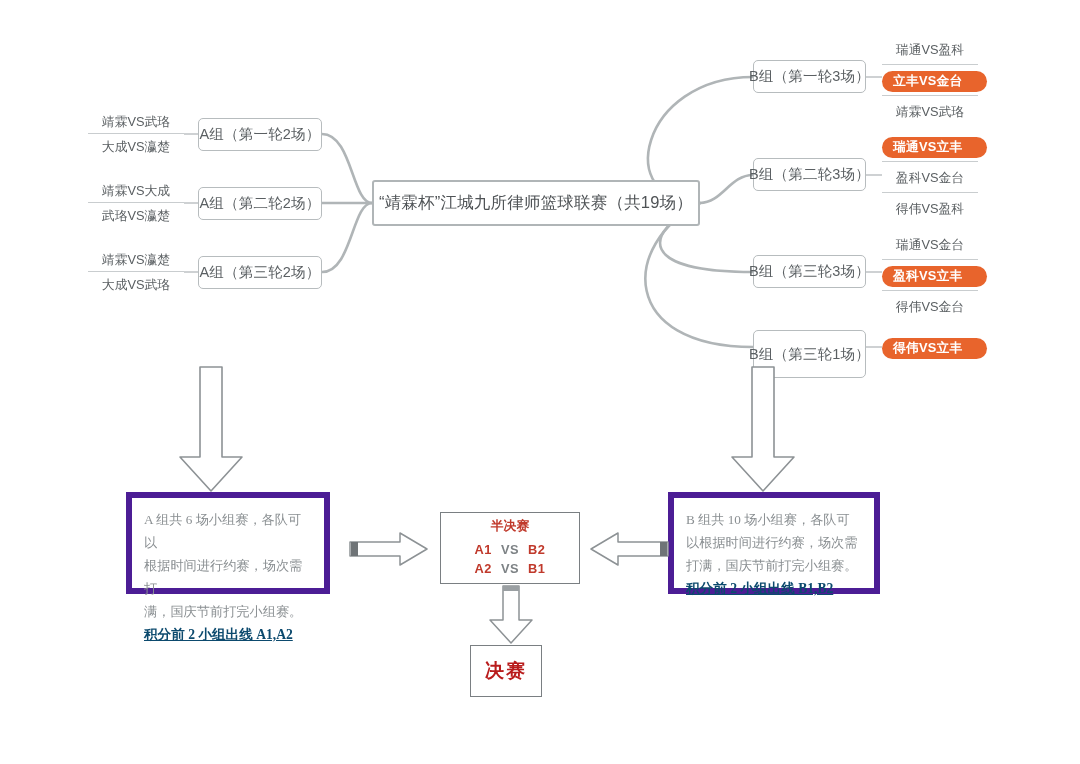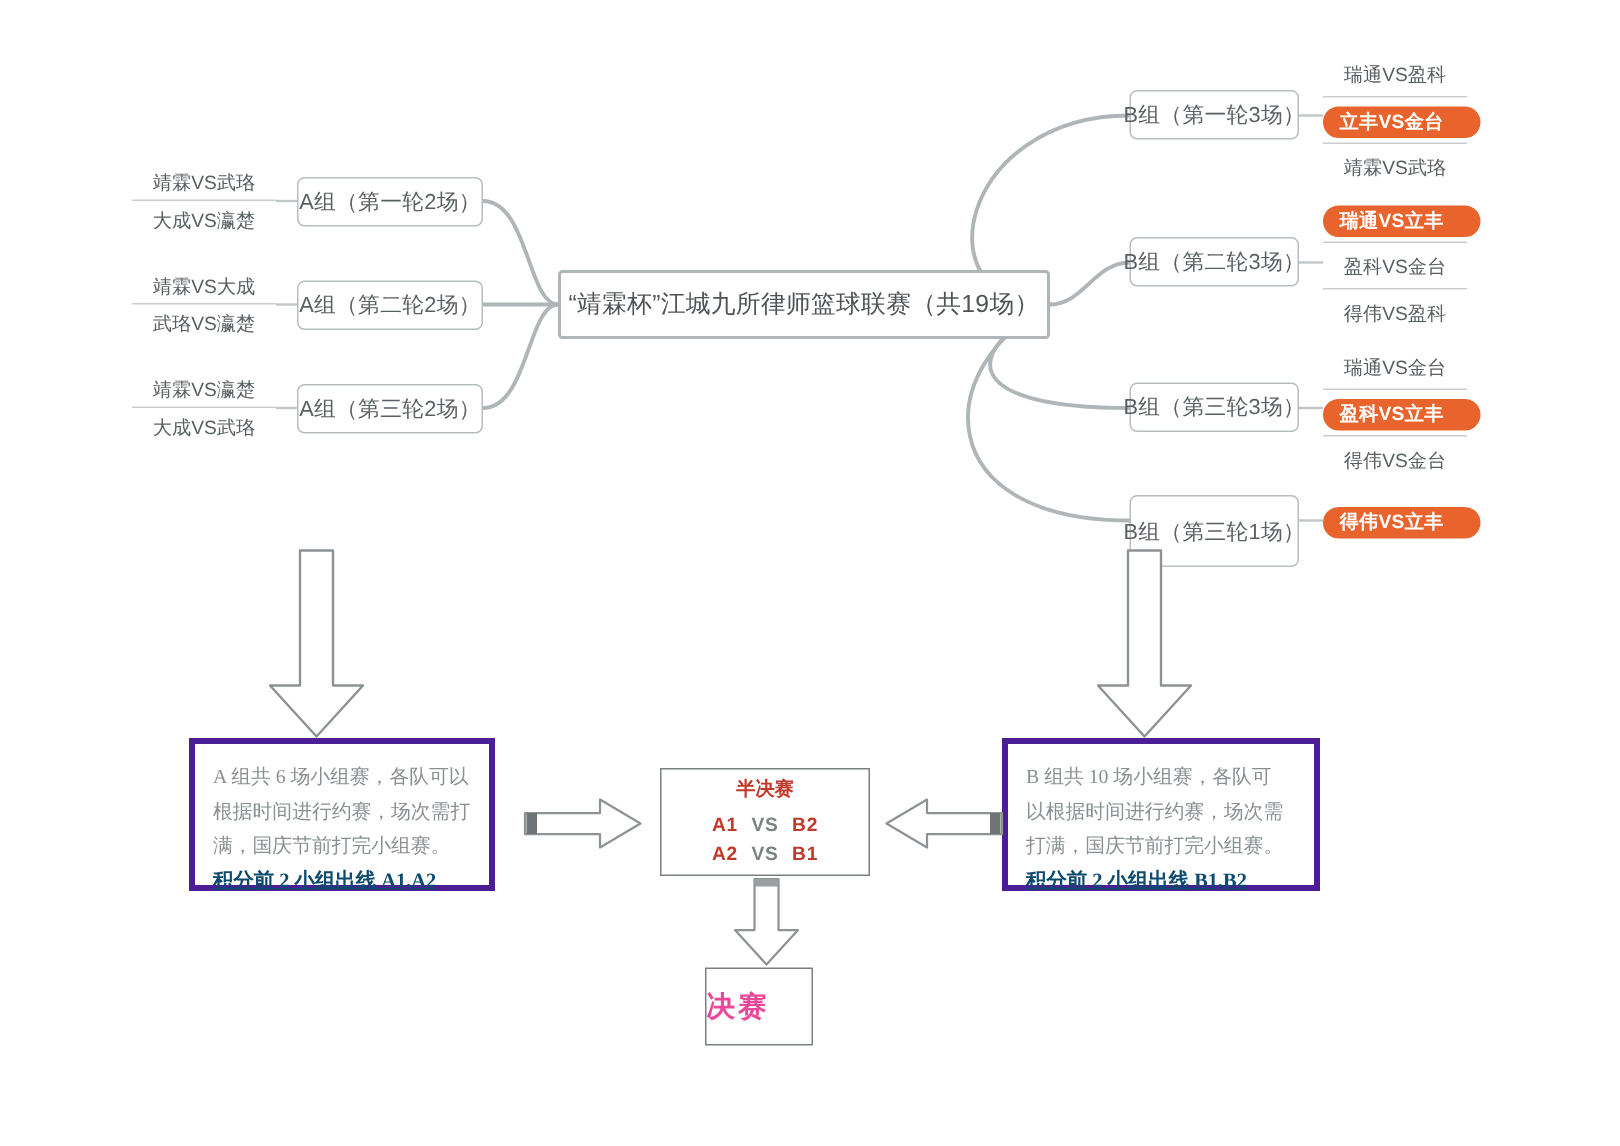--- a/index.html
+++ b/index.html
@@ -40,42 +40,42 @@
   .triple .ln.single{border-bottom:none;}
   .pill{
     display:inline-block;background:#e8642c;color:#fff;
     border-radius:11px;padding:2px 25px 3px 11px;font-size:12.8px;
     line-height:16px;font-weight:600;letter-spacing:.2px;
   }
   .triple .ln.hl{border-bottom:1px solid #c9cdcf;}
 
   
   .infobox{
-    position:absolute;box-sizing:border-box;border:4px solid #4c1d95;background:#fff;
+    position:absolute;box-sizing:border-box;border:6px solid #4c1d95;background:#fff;
     padding:10px 11px 8px 12px;
   }
   .infobox p{
     margin:0;font-size:13.2px;line-height:23px;color:#8a8f92;
     font-family:"Liberation Serif","DejaVu Serif",serif;
   }
   .infobox p.hl{color:#0c4a6e;font-weight:bold;font-size:13.6px;text-decoration:underline;}
 
   .semibox{
     position:absolute;box-sizing:border-box;border:1px solid #7a7f82;background:#fff;
     display:flex;flex-direction:column;align-items:center;justify-content:center;
   }
   .semibox .ttl{font-size:12.8px;color:#c0392b;font-weight:bold;
     font-family:"Liberation Serif","DejaVu Serif",serif;margin-bottom:5px;}
   .semibox .row{font-size:12.8px;font-weight:bold;color:#c0392b;line-height:19px;letter-spacing:.5px;}
   .semibox .row .vs{color:#7d8285;font-weight:bold;margin:0 9px;}
 
   .finalbox{
     position:absolute;box-sizing:border-box;border:1px solid #7a7f82;background:#fff;
-    display:flex;align-items:center;
-    color:#ec4899;font-weight:bold;font-size:19px;letter-spacing:2px;
+    display:flex;align-items:center;justify-content:center;
+    color:#b91c1c;font-weight:bold;font-size:19px;letter-spacing:2px;
     font-family:"Liberation Serif","DejaVu Serif",serif;
   }
   .arrow{position:absolute;}
 </style>
 </head>
 <body>
 
 <div id="stage">
 
   <svg id="wires" viewBox="0 0 1080 764">

